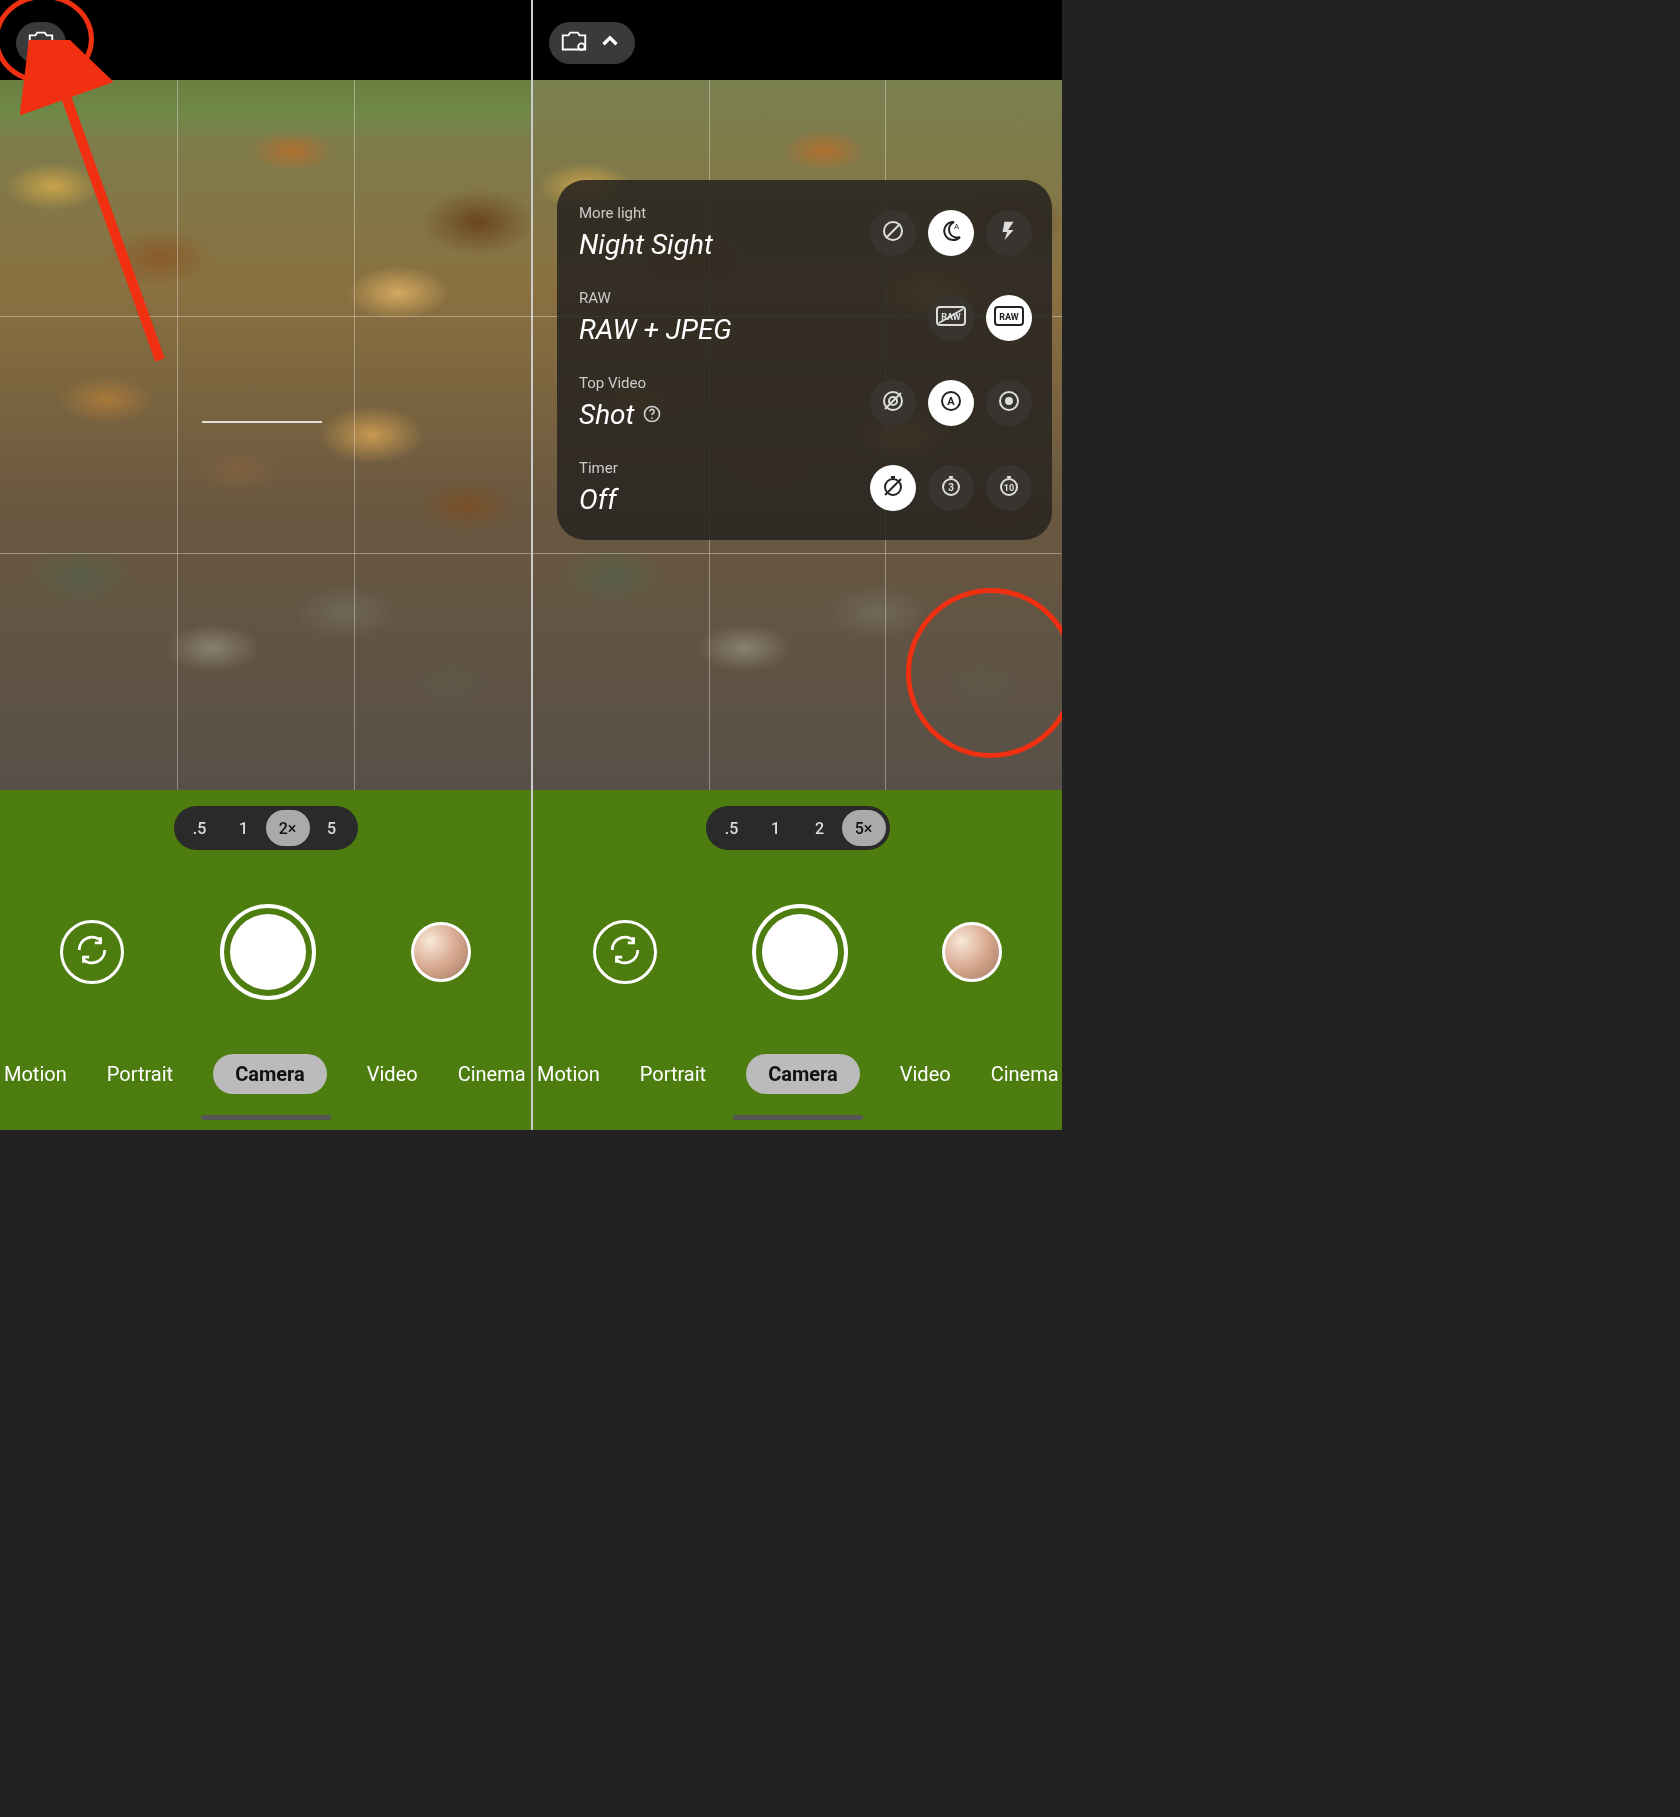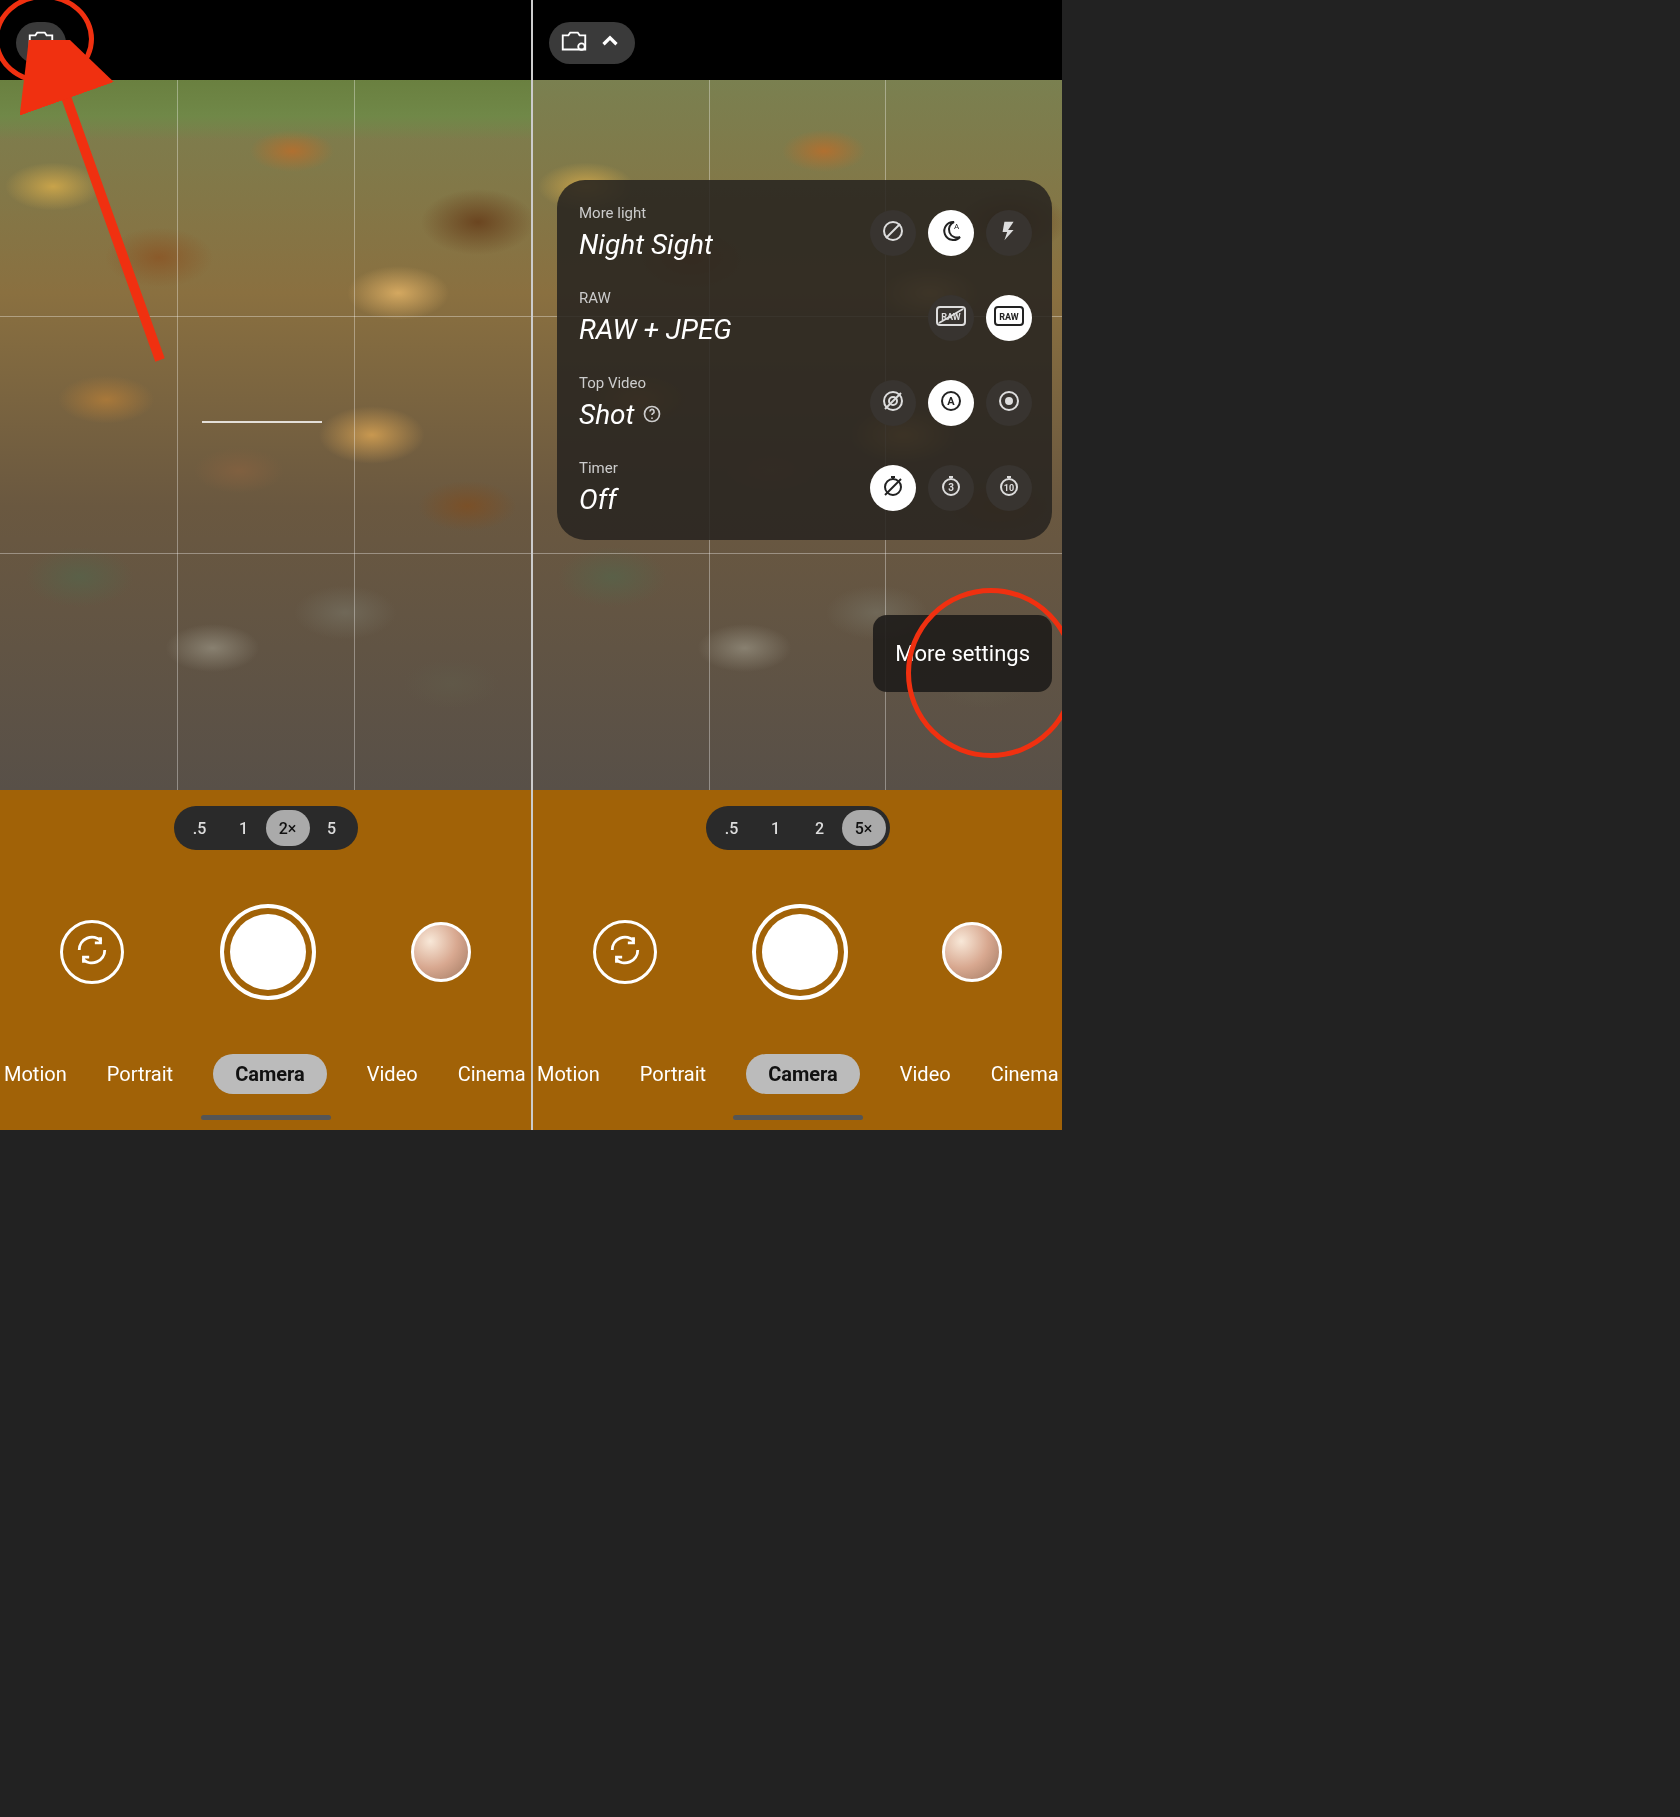--- a/index.html
+++ b/index.html
@@ -7,21 +7,21 @@
   body {
     font-family: -apple-system, BlinkMacSystemFont, "Segoe UI", Roboto, sans-serif;
     background: #222;
     display: flex;
     width: 1062px;
     height: 1130px;
   }
   .screen {
     width: 531px;
     height: 1130px;
-    background: #a16207;
+    background: #4d7c0f;
     position: relative;
     overflow: hidden;
   }
   .screen + .screen { border-left: 2px solid #ccc; }
 
   
   .viewfinder {
     position: absolute;
     top: 80px;
     left: 0;
@@ -341,21 +341,20 @@
                 <circle cx="12" cy="13" r="8"></circle>
                 <path d="M10 3 h4"></path>
                 <text x="12" y="17" text-anchor="middle" font-size="9" fill="currentColor" stroke="none" font-weight="bold">10</text>
               </svg></span>
           </div>
       </div>
     </div>
 
   </div>
 
-  <div class="more-settings">More settings</div>
   <div class="annot-circle" style="top:588px;right:-14px;width:170px;height:170px"></div>
 
   <div class="zoom-pill">
     <div class="zoom-btn">.5</div>
     <div class="zoom-btn">1</div>
     <div class="zoom-btn">2</div>
     <div class="zoom-btn sel">5×</div>
   </div>
 
   <div class="controls-row">

